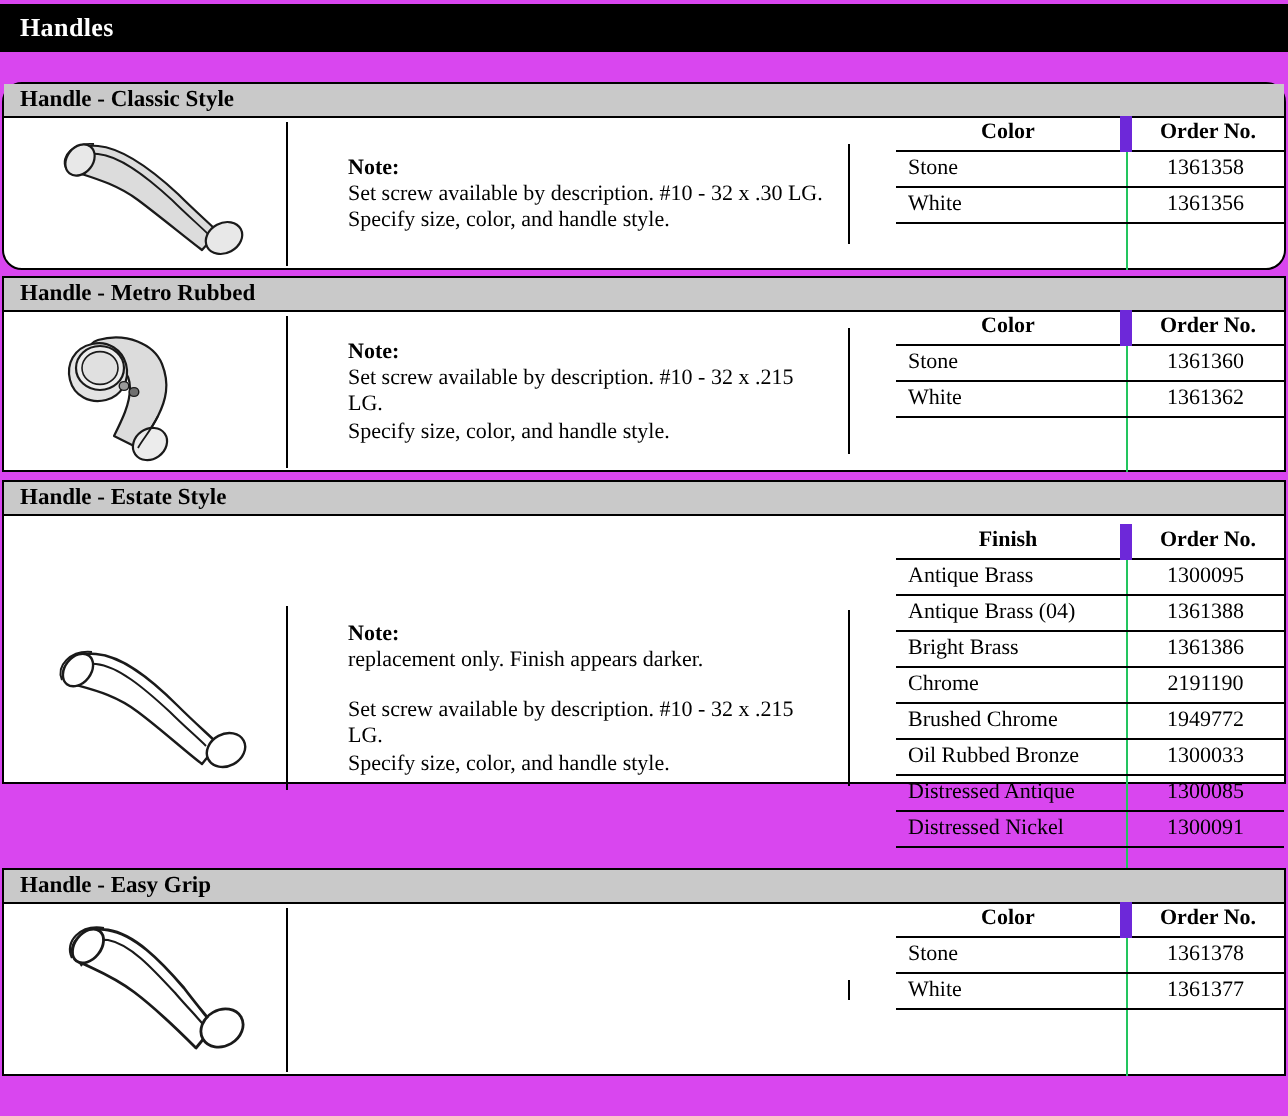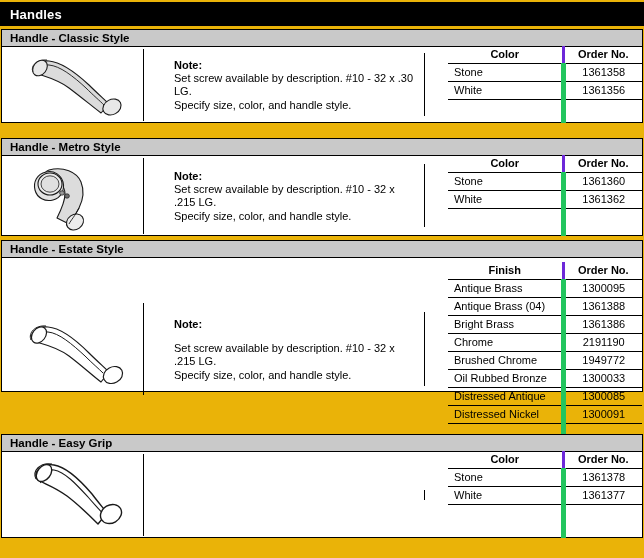--- a/index.html
+++ b/index.html
@@ -11,21 +11,22 @@
     width: 644px;
     height: 558px;
     font-family: "Liberation Sans", sans-serif;
     color: #000000;
     overflow: hidden;
   }
   .page {
     position: relative;
     width: 644px;
     height: 558px;
-    background: #eab308;
+    background: #d946ef;
+    font-family: Liberation Serif, serif;
   }
 
   
   .title-bar {
     position: absolute;
     left: 0;
     top: 2px;
     width: 644px;
     height: 24px;
     background: #000000;
@@ -125,43 +126,43 @@
   }
   table.spec th {
     font-weight: bold;
     text-align: center;
     border-bottom: 1px solid #000000;
   }
   table.spec td.name {
     text-align: left;
     padding-left: 6px;
     border-bottom: 1px solid #000000;
-    border-right: 5px solid #22c55e;
+    border-right: 1px solid #22c55e;
   }
   table.spec td.num {
     text-align: center;
     border-bottom: 1px solid #000000;
   }
   table.spec th.name {
-    border-right: 3px solid #6d28d9;
+    border-right: 6px solid #6d28d9;
   }
   table.spec tr.last td { border-bottom: 0; }
   .col-a { width: 115px; }
   .col-b { width: 79px; }
 </style>
 </head>
 <body>
 
 <div class="page">
 
   <div class="title-bar">
     <span class="title-text">Handles</span>
   </div>
 
-  <div class="section" style="top:29px; height:94px;">
+  <div class="section" style="top:41px; height:94px;border-radius:10px;">
     <div class="section-header">
       <span class="section-title">Handle - Classic Style</span>
     </div>
     <div class="section-body" style="height:75px;">
 
       <div class="img-cell">
         <svg width="120" height="68" viewBox="0 0 120 68">
           <g stroke="#1a1a1a" stroke-width="1.1" fill="#dcdcdc" stroke-linejoin="round">
             <path d="M22 22 C18 16 26 9 36 10 C48 11 62 21 76 34 C84 42 92 49 96 53
                      L88 62 C80 56 68 46 56 37 C44 28 30 25 22 22 Z"></path>
@@ -206,21 +207,21 @@
             </tr>
           </tbody>
         </table>
       </div>
 
     </div>
   </div>
 
   <div class="section" style="top:138px; height:98px;">
     <div class="section-header">
-      <span class="section-title">Handle - Metro Style</span>
+      <span class="section-title">Handle - Metro Rubbed</span>
     </div>
     <div class="section-body" style="height:79px;">
 
       <div class="img-cell">
         <svg width="120" height="72" viewBox="0 0 120 72">
           <g stroke="#1a1a1a" stroke-width="1.1" fill="#dcdcdc" stroke-linejoin="round">
             <path d="M36 10 C50 6 64 12 68 22 C72 32 70 40 66 48
                      C62 56 58 60 56 64 L44 58 C48 50 52 42 52 34
                      C52 26 46 20 38 18 C32 16 30 12 36 10 Z"></path>
             <path d="M33 12 C24 14 20 22 22 30 C24 38 32 42 40 40
@@ -287,20 +288,21 @@
             <path d="M25 26 C21 20 28 14 37 15 C48 16 61 27 74 39 C81 46 88 52 92 56" fill="none" stroke-width="1"></path>
             <ellipse cx="102" cy="58" rx="10" ry="8" fill="#ffffff" transform="rotate(-28 102 58)"></ellipse>
             <path d="M20 23 C17 16 24 8 35 9" fill="none" stroke-width="1"></path>
             <ellipse cx="28" cy="18" rx="6.5" ry="9" fill="#ffffff" transform="rotate(38 28 18)"></ellipse>
           </g>
         </svg>
       </div>
 
       <div class="note-cell">
         <div class="note-label">Note:</div>
+        <div class="note-line">replacement only. Finish appears darker.</div>
         <div class="note-gap"></div>
         <div class="note-line">Set screw available by description. #10 - 32 x .215 LG.</div>
         <div class="note-line">Specify size, color, and handle style.</div>
       </div>
 
       <div class="spec-cell">
         <table class="spec">
           <colgroup>
               <col class="col-a">
               <col class="col-b">

